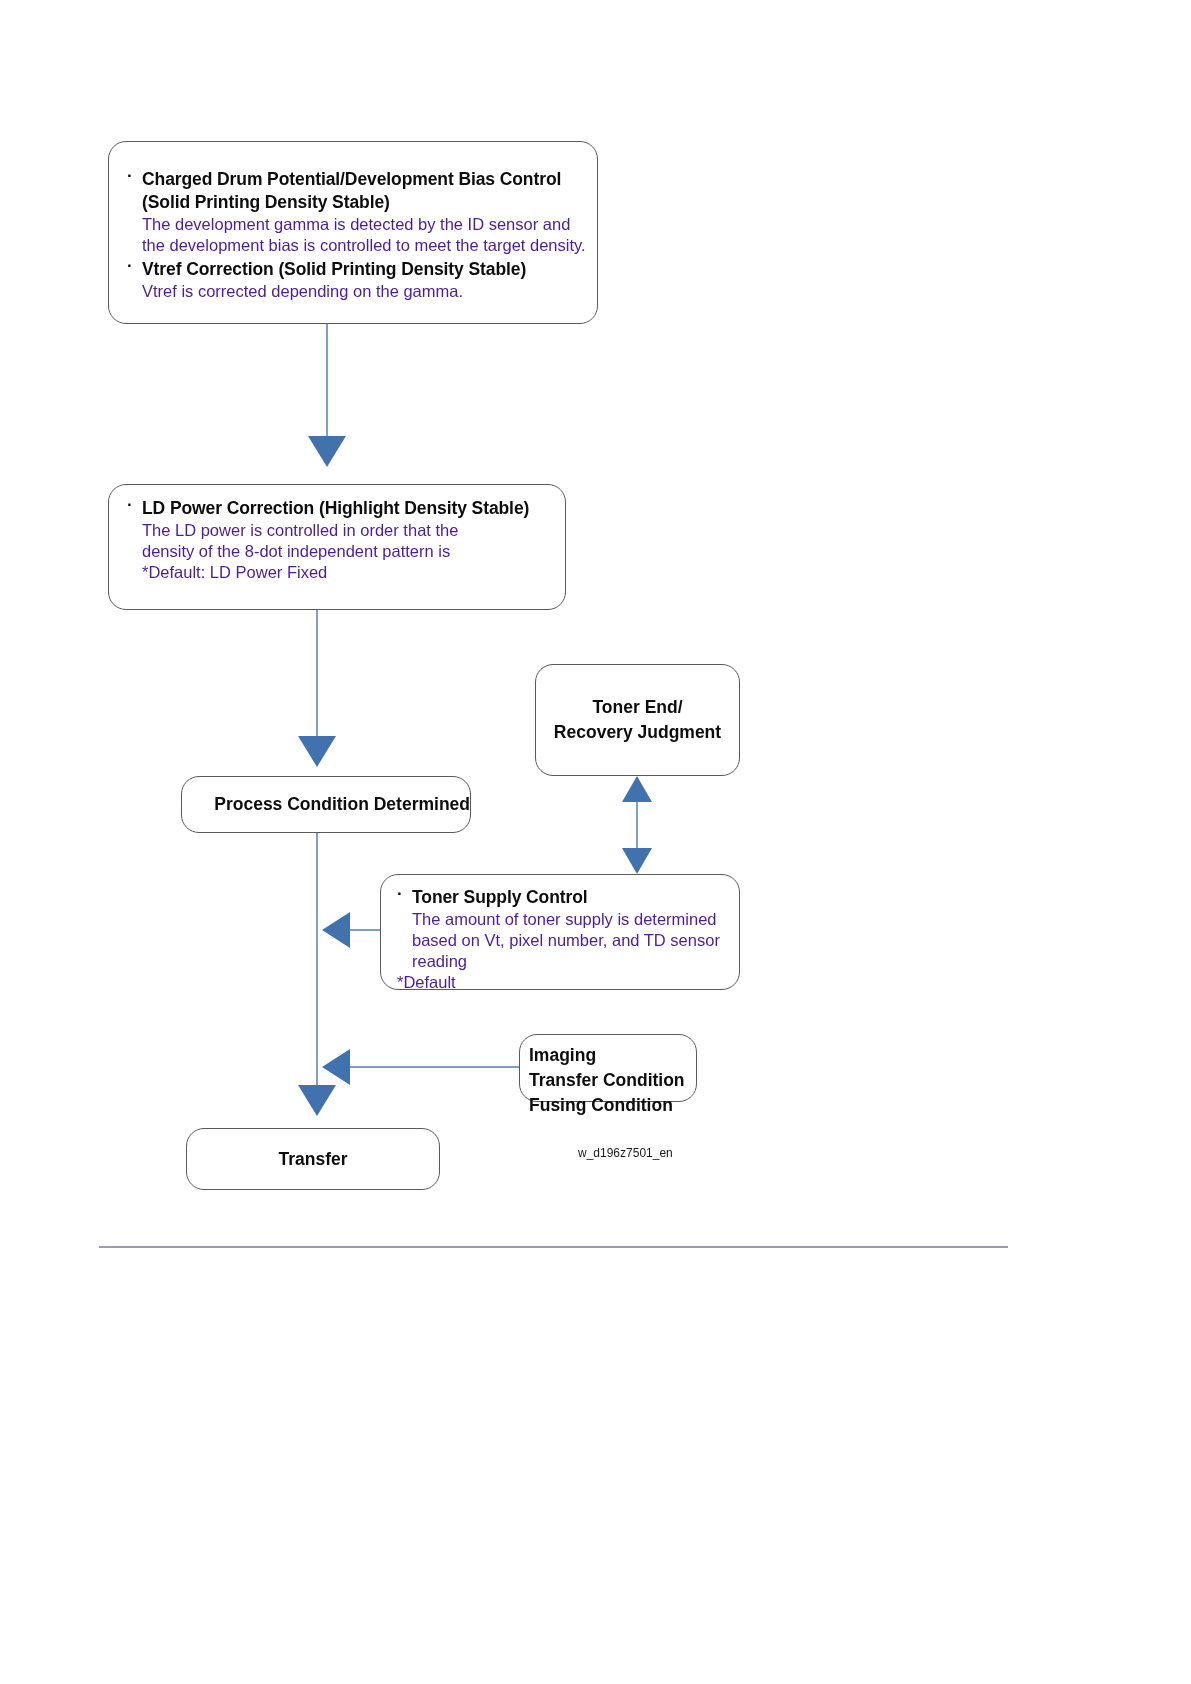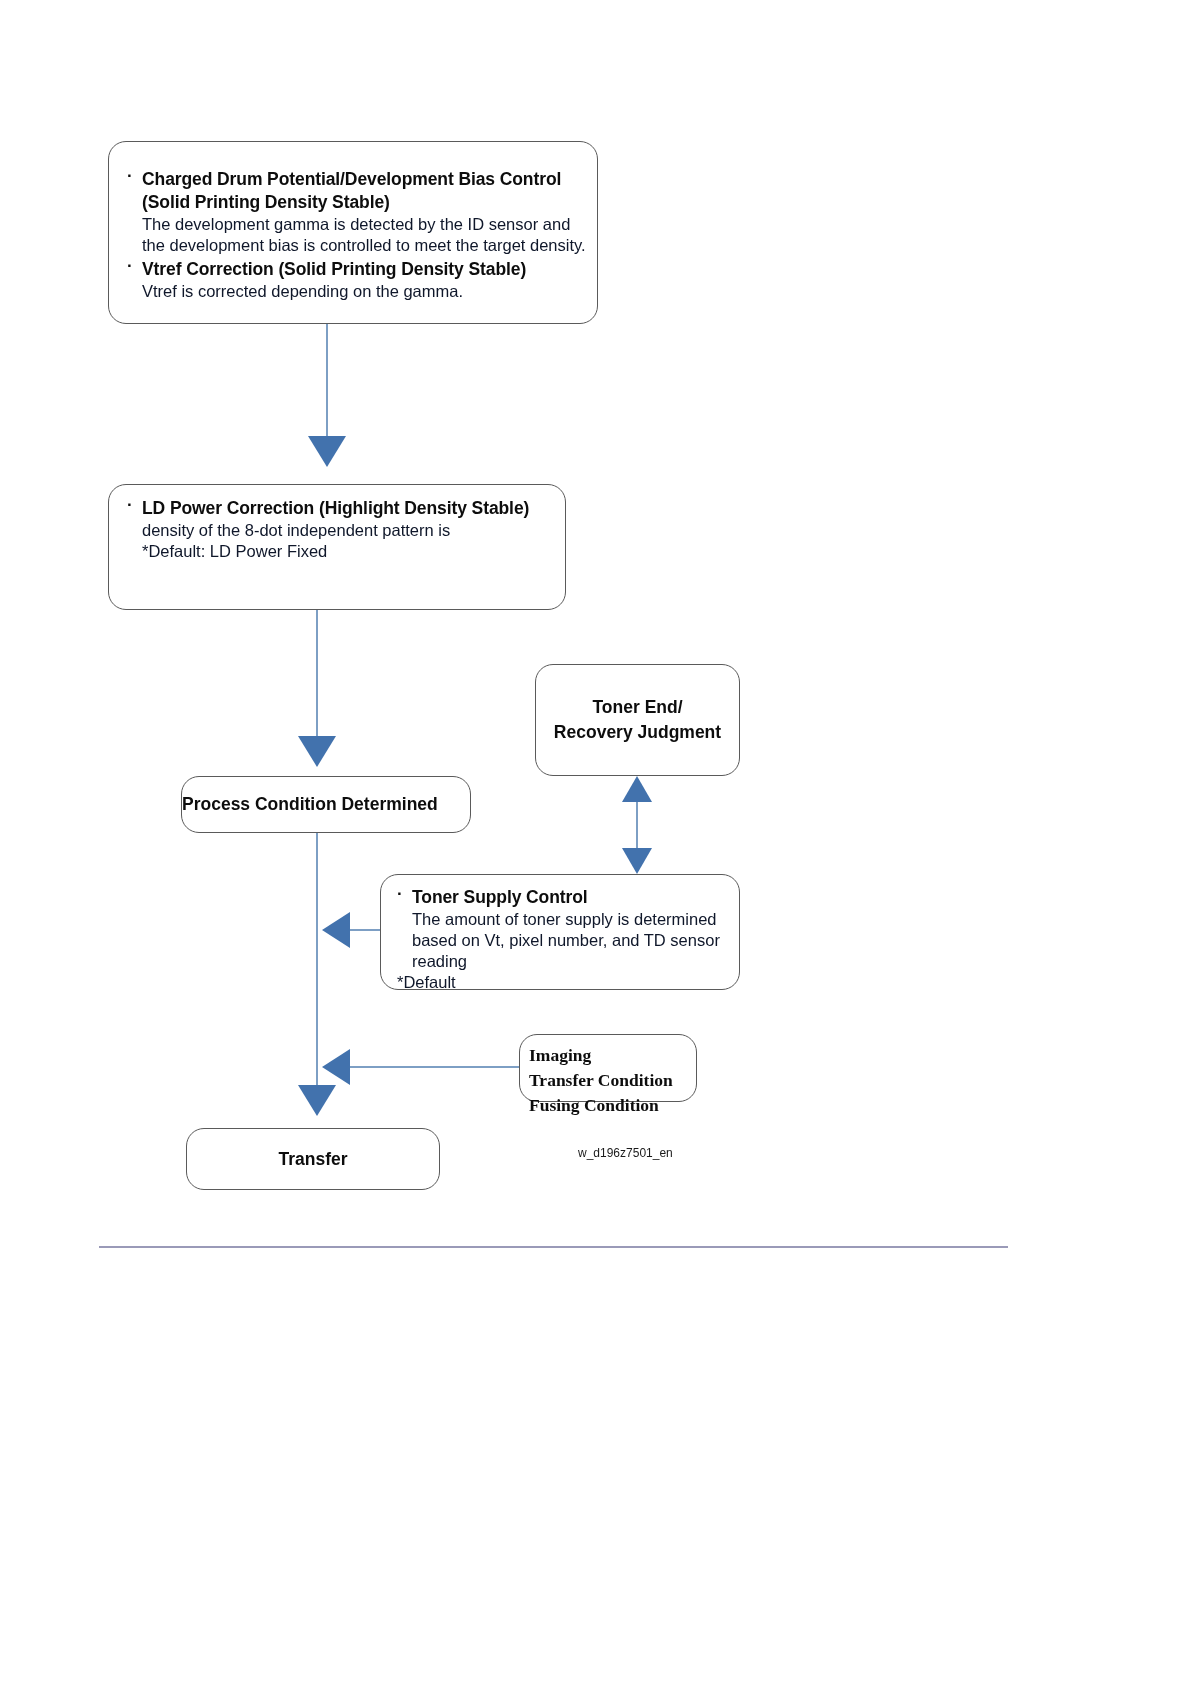--- a/index.html
+++ b/index.html
@@ -39,21 +39,21 @@
     font-size: 17.5px;
     line-height: 1.32;
     letter-spacing: -0.1px;
     color: #0d0d0d;
     white-space: nowrap;
   }
   .bd {
     font-weight: normal;
     font-size: 16.5px;
     line-height: 1.27;
-    color: #0f172a;
+    color: #4c1d95;
     white-space: nowrap;
   }
   .bullet-row {
     display: block;
     position: relative;
   }
   .bullet {
     position: absolute;
     left: 0;
     top: -0.18em;
@@ -183,52 +183,53 @@
   </div>
 
   <div class="node" style="left:108px; top:484px; width:458px; height:126px;">
     <div class="node-inner" style="padding:12px 14px 0 18px;">
       <div class="bullet-row">
         <span class="bullet">·</span>
         <span class="bullet-text">
           <span class="hd">LD Power Correction (Highlight Density Stable)</span>
         </span>
       </div>
+      <div class="bd indent">The LD power is controlled in order that the</div>
       <div class="bd indent">density of the 8-dot independent pattern is</div>
       <div class="bd indent">*Default: LD Power Fixed</div>
     </div>
   </div>
 
   <div class="node" style="left:535px; top:664px; width:205px; height:112px; display:flex; align-items:center; justify-content:flex-end;">
     <div style="width:100%;">
       <div class="center-title">Toner End/</div>
       <div class="center-title">Recovery Judgment</div>
     </div>
   </div>
 
-  <div class="node" style="left:181px; top:776px; width:290px; height:57px; display:flex; align-items:center; justify-content:flex-start;">
+  <div class="node" style="left:181px; top:776px; width:290px; height:57px; display:flex; align-items:center; justify-content:flex-end;">
     <div class="center-title">Process Condition Determined</div>
   </div>
 
   <div class="node" style="left:380px; top:874px; width:360px; height:116px;">
     <div class="node-inner" style="padding:11px 12px 0 16px;">
       <div class="bullet-row">
         <span class="bullet">·</span>
         <span class="bullet-text">
           <span class="hd">Toner Supply Control</span>
         </span>
       </div>
       <div class="bd indent">The amount of toner supply is determined</div>
       <div class="bd indent">based on Vt, pixel number, and TD sensor</div>
       <div class="bd indent">reading</div>
       <div class="bd">*Default</div>
     </div>
   </div>
 
-  <div class="node" style="left:519px; top:1034px; width:178px; height:68px;font-family:Liberation Serif, serif;">
+  <div class="node" style="left:519px; top:1034px; width:178px; height:68px;">
     <div class="node-inner" style="padding:8px 8px 0 9px;">
       <div class="left-title">Imaging</div>
       <div class="left-title">Transfer Condition</div>
       <div class="left-title">Fusing Condition</div>
     </div>
   </div>
 
   <div class="node" style="left:186px; top:1128px; width:254px; height:62px; display:flex; align-items:center; justify-content:center;">
     <div class="center-title">Transfer</div>
   </div>

